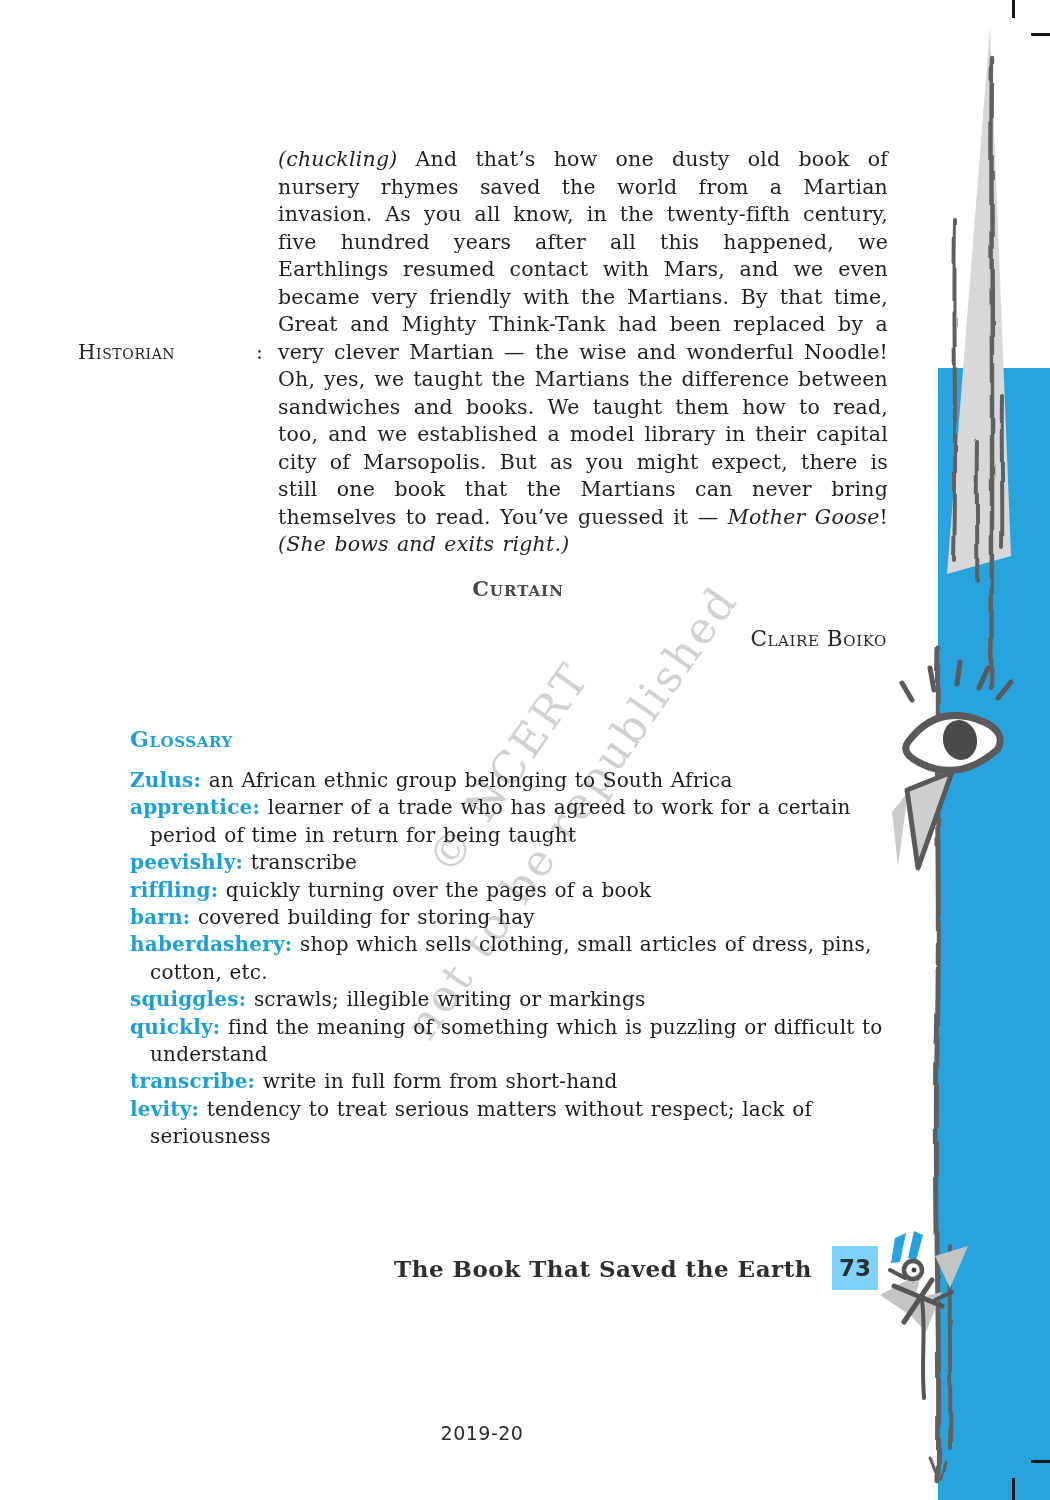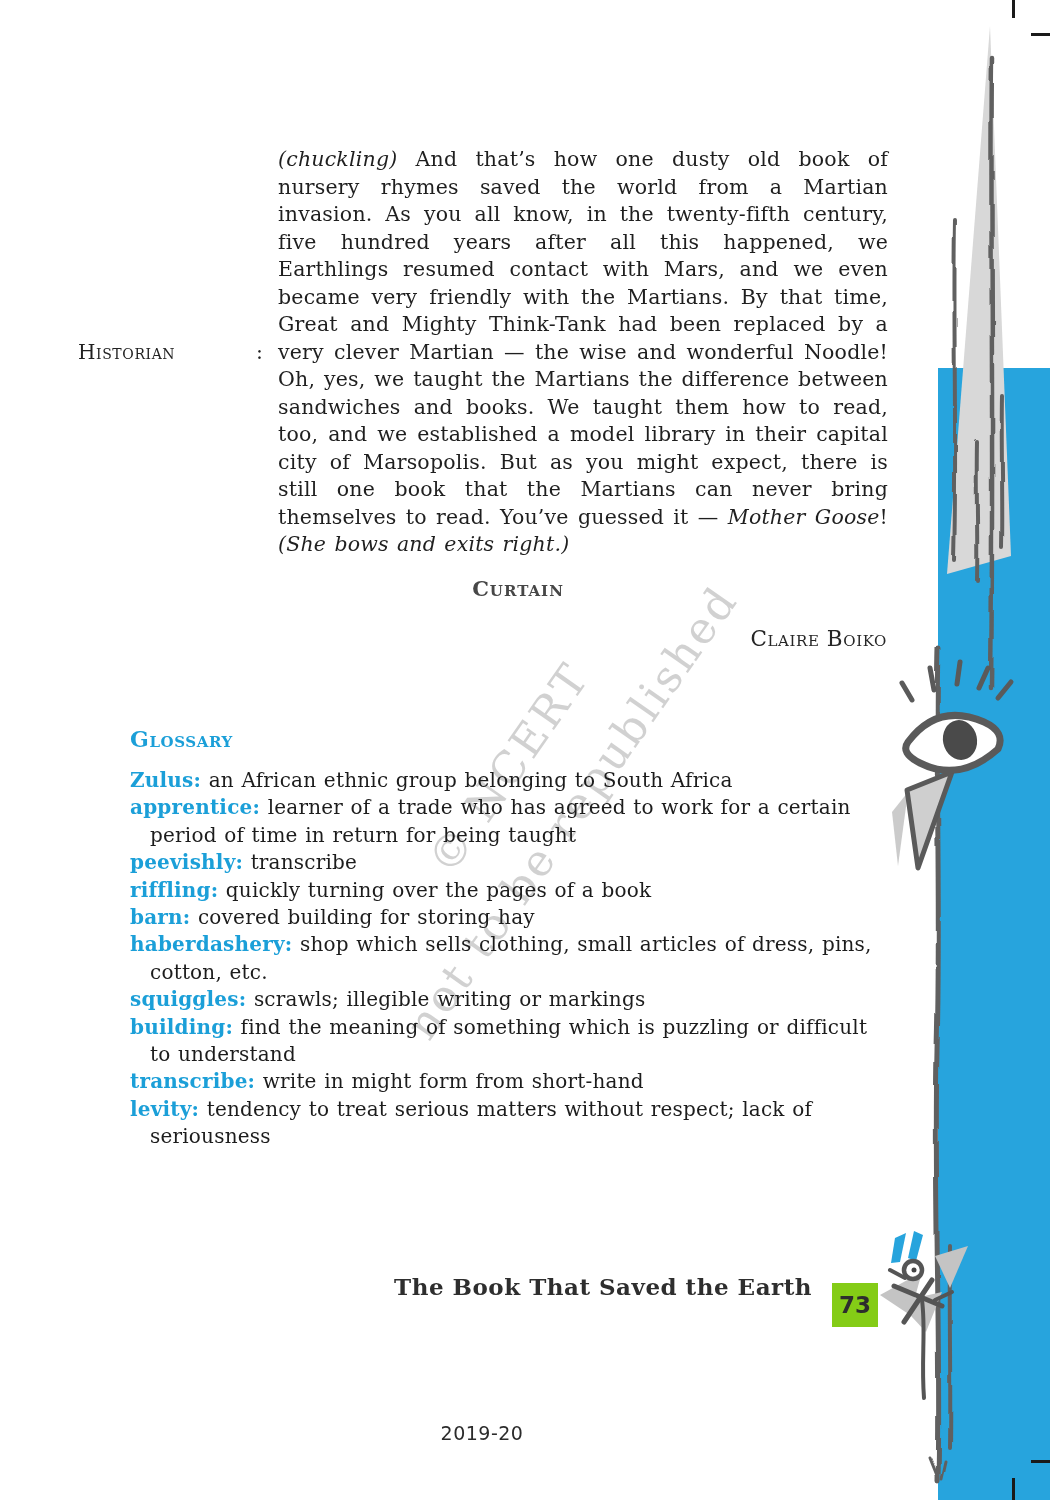--- a/index.html
+++ b/index.html
@@ -34,22 +34,22 @@
     transform:rotate(-55deg); pointer-events:none;
   }
   .watermark div {
     font-size:44px; letter-spacing:3px; color:rgba(172,172,172,0.55); white-space:nowrap;
     font-family:"DejaVu Serif", serif;
   }
 
   
   .footer-row {position:absolute; top:1246px; left:0; width:878px; display:flex; justify-content:flex-end; align-items:center; gap:20px;}
   .footer-title {font-family:"DejaVu Serif", serif; font-weight:bold; font-size:23px; color:#2e2e2e; letter-spacing:.5px;}
-  .page-badge {width:46px; height:44px; background:#84cc16; display:flex; align-items:center; justify-content:center;
-    font-weight:bold; font-size:23px; color:#2d2d2d; font-family:"DejaVu Sans", sans-serif;margin-top:37px;}
+  .page-badge {width:46px; height:44px; background:#7dd3fc; display:flex; align-items:center; justify-content:center;
+    font-weight:bold; font-size:23px; color:#2d2d2d; font-family:"DejaVu Sans", sans-serif;}
   .edition {position:absolute; top:1422px; left:0; width:964px; text-align:center;
     font-family:"DejaVu Sans", sans-serif; font-size:19px; color:#2b2b2b; letter-spacing:.5px;}
 
   
   .right-rail {position:absolute; left:880px; top:0; width:170px; height:1500px;}
 
   
   .crop {position:absolute; background:#1a1a1a;}
   .crop-v-top {left:1012px; top:0; width:3px; height:18px;}
   .crop-h-top {left:1031px; top:33px; width:20px; height:3px;}
@@ -140,22 +140,22 @@
   <div class="glossary">
     <div class="gloss-heading">Glossary</div>
     <div class="gloss-list">
       <div class="gloss-item"><span class="gloss-term">Zulus:</span> <span>an African ethnic group belonging to South Africa</span></div>
       <div class="gloss-item"><span class="gloss-term">apprentice:</span> <span>learner of a trade who has agreed to work for a certain period of time in return for being taught</span></div>
       <div class="gloss-item"><span class="gloss-term">peevishly:</span> <span>transcribe</span></div>
       <div class="gloss-item"><span class="gloss-term">riffling:</span> <span>quickly turning over the pages of a book</span></div>
       <div class="gloss-item"><span class="gloss-term">barn:</span> <span>covered building for storing hay</span></div>
       <div class="gloss-item"><span class="gloss-term">haberdashery:</span> <span>shop which sells clothing, small articles of dress, pins, cotton, etc.</span></div>
       <div class="gloss-item"><span class="gloss-term">squiggles:</span> <span>scrawls; illegible writing or markings</span></div>
-      <div class="gloss-item"><span class="gloss-term">building:</span> <span>find the meaning of something which is puzzling or difficult to understand</span></div>
-      <div class="gloss-item"><span class="gloss-term">transcribe:</span> <span>write in might form from short-hand</span></div>
+      <div class="gloss-item"><span class="gloss-term">quickly:</span> <span>find the meaning of something which is puzzling or difficult to understand</span></div>
+      <div class="gloss-item"><span class="gloss-term">transcribe:</span> <span>write in full form from short-hand</span></div>
       <div class="gloss-item"><span class="gloss-term">levity:</span> <span>tendency to treat serious matters without respect; lack of seriousness</span></div>
     </div>
   </div>
 
   <div class="footer-row">
     <div class="footer-title">The Book That Saved the Earth</div>
     <div class="page-badge">73</div>
   </div>
 
   <div class="edition">2019-20</div>

